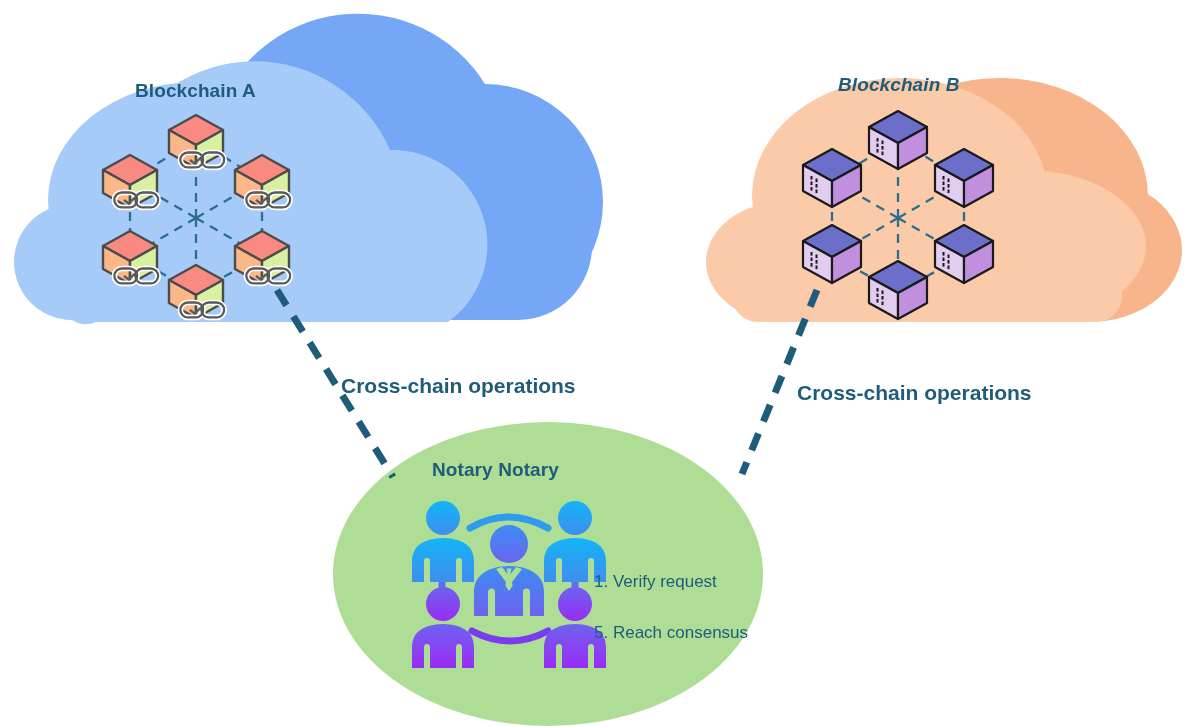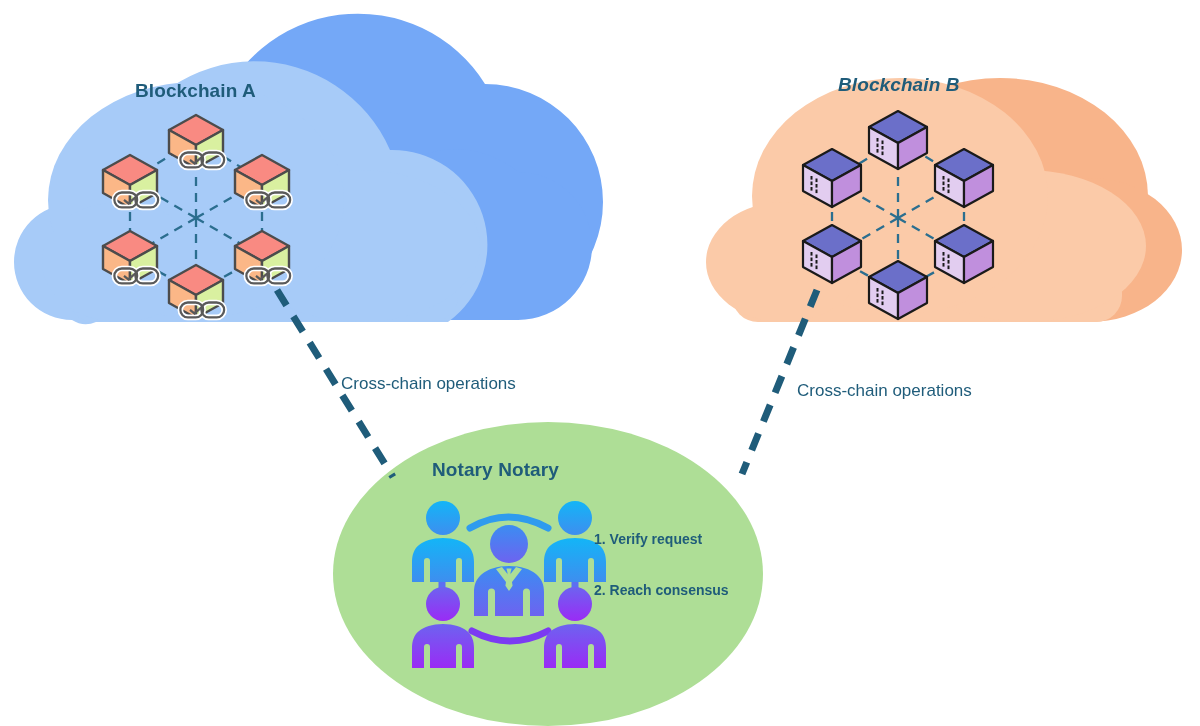--- a/index.html
+++ b/index.html
@@ -29,26 +29,27 @@
     font-size: 19px;
     font-weight: bold;
     letter-spacing: .1px;
   }
   .notary-title {
     font-size: 19px;
     font-weight: bold;
     letter-spacing: .1px;
   }
   .xchain {
+    font-size: 21px;
+    font-weight: bold;
+  }
+  .step {
     font-size: 17px;
     font-weight: normal;
-  }
-  .step {
-    font-size: 14px;
-    font-weight: bold;
+    margin-top: 41px;
   }
   svg { display:block; }
 </style>
 </head>
 <body>
 
 <div id="stage">
 
   <svg width="1200" height="726" viewBox="0 0 1200 726">
 
@@ -285,15 +286,15 @@
   <div class="lbl cloud-title" style="left:838px; top:74px;font-style:italic;">Blockchain B</div>
 
   <div class="lbl xchain" style="left:341px; top:374px;">Cross-chain operations</div>
 
   <div class="lbl xchain" style="left:797px; top:381px;">Cross-chain operations</div>
 
   <div class="lbl notary-title" style="left:432px; top:459px;">Notary Notary</div>
 
   <div class="lbl step" style="left:594px; top:531px;">1. Verify request</div>
 
-  <div class="lbl step" style="left:594px; top:582px;">2. Reach consensus</div>
+  <div class="lbl step" style="left:594px; top:582px;">5. Reach consensus</div>
 
 </div>
 
 </body></html>

